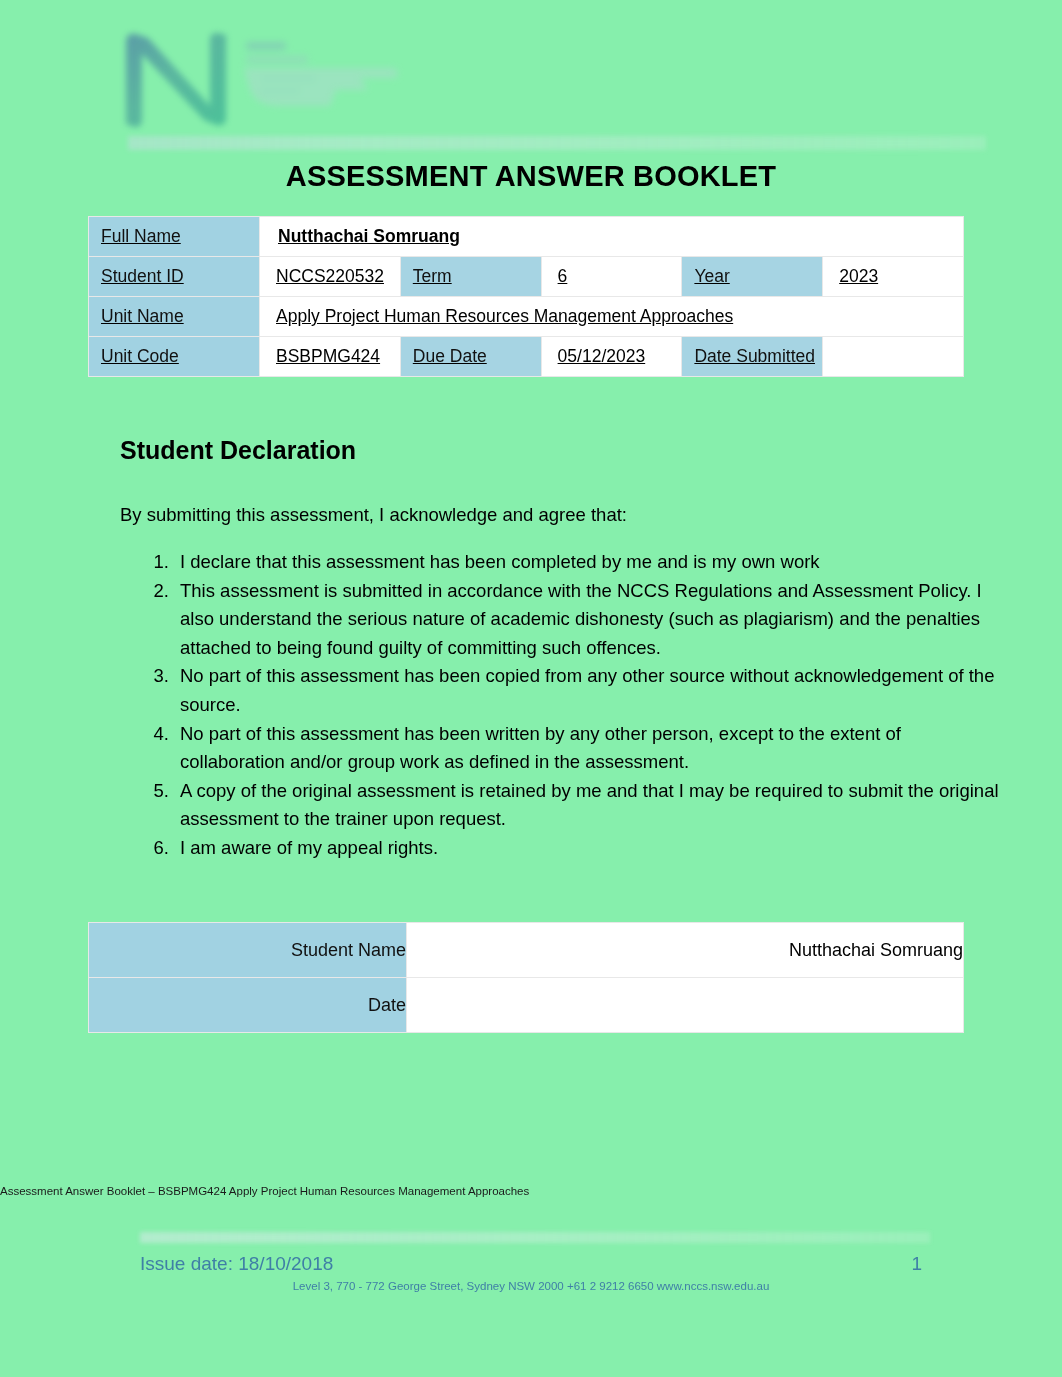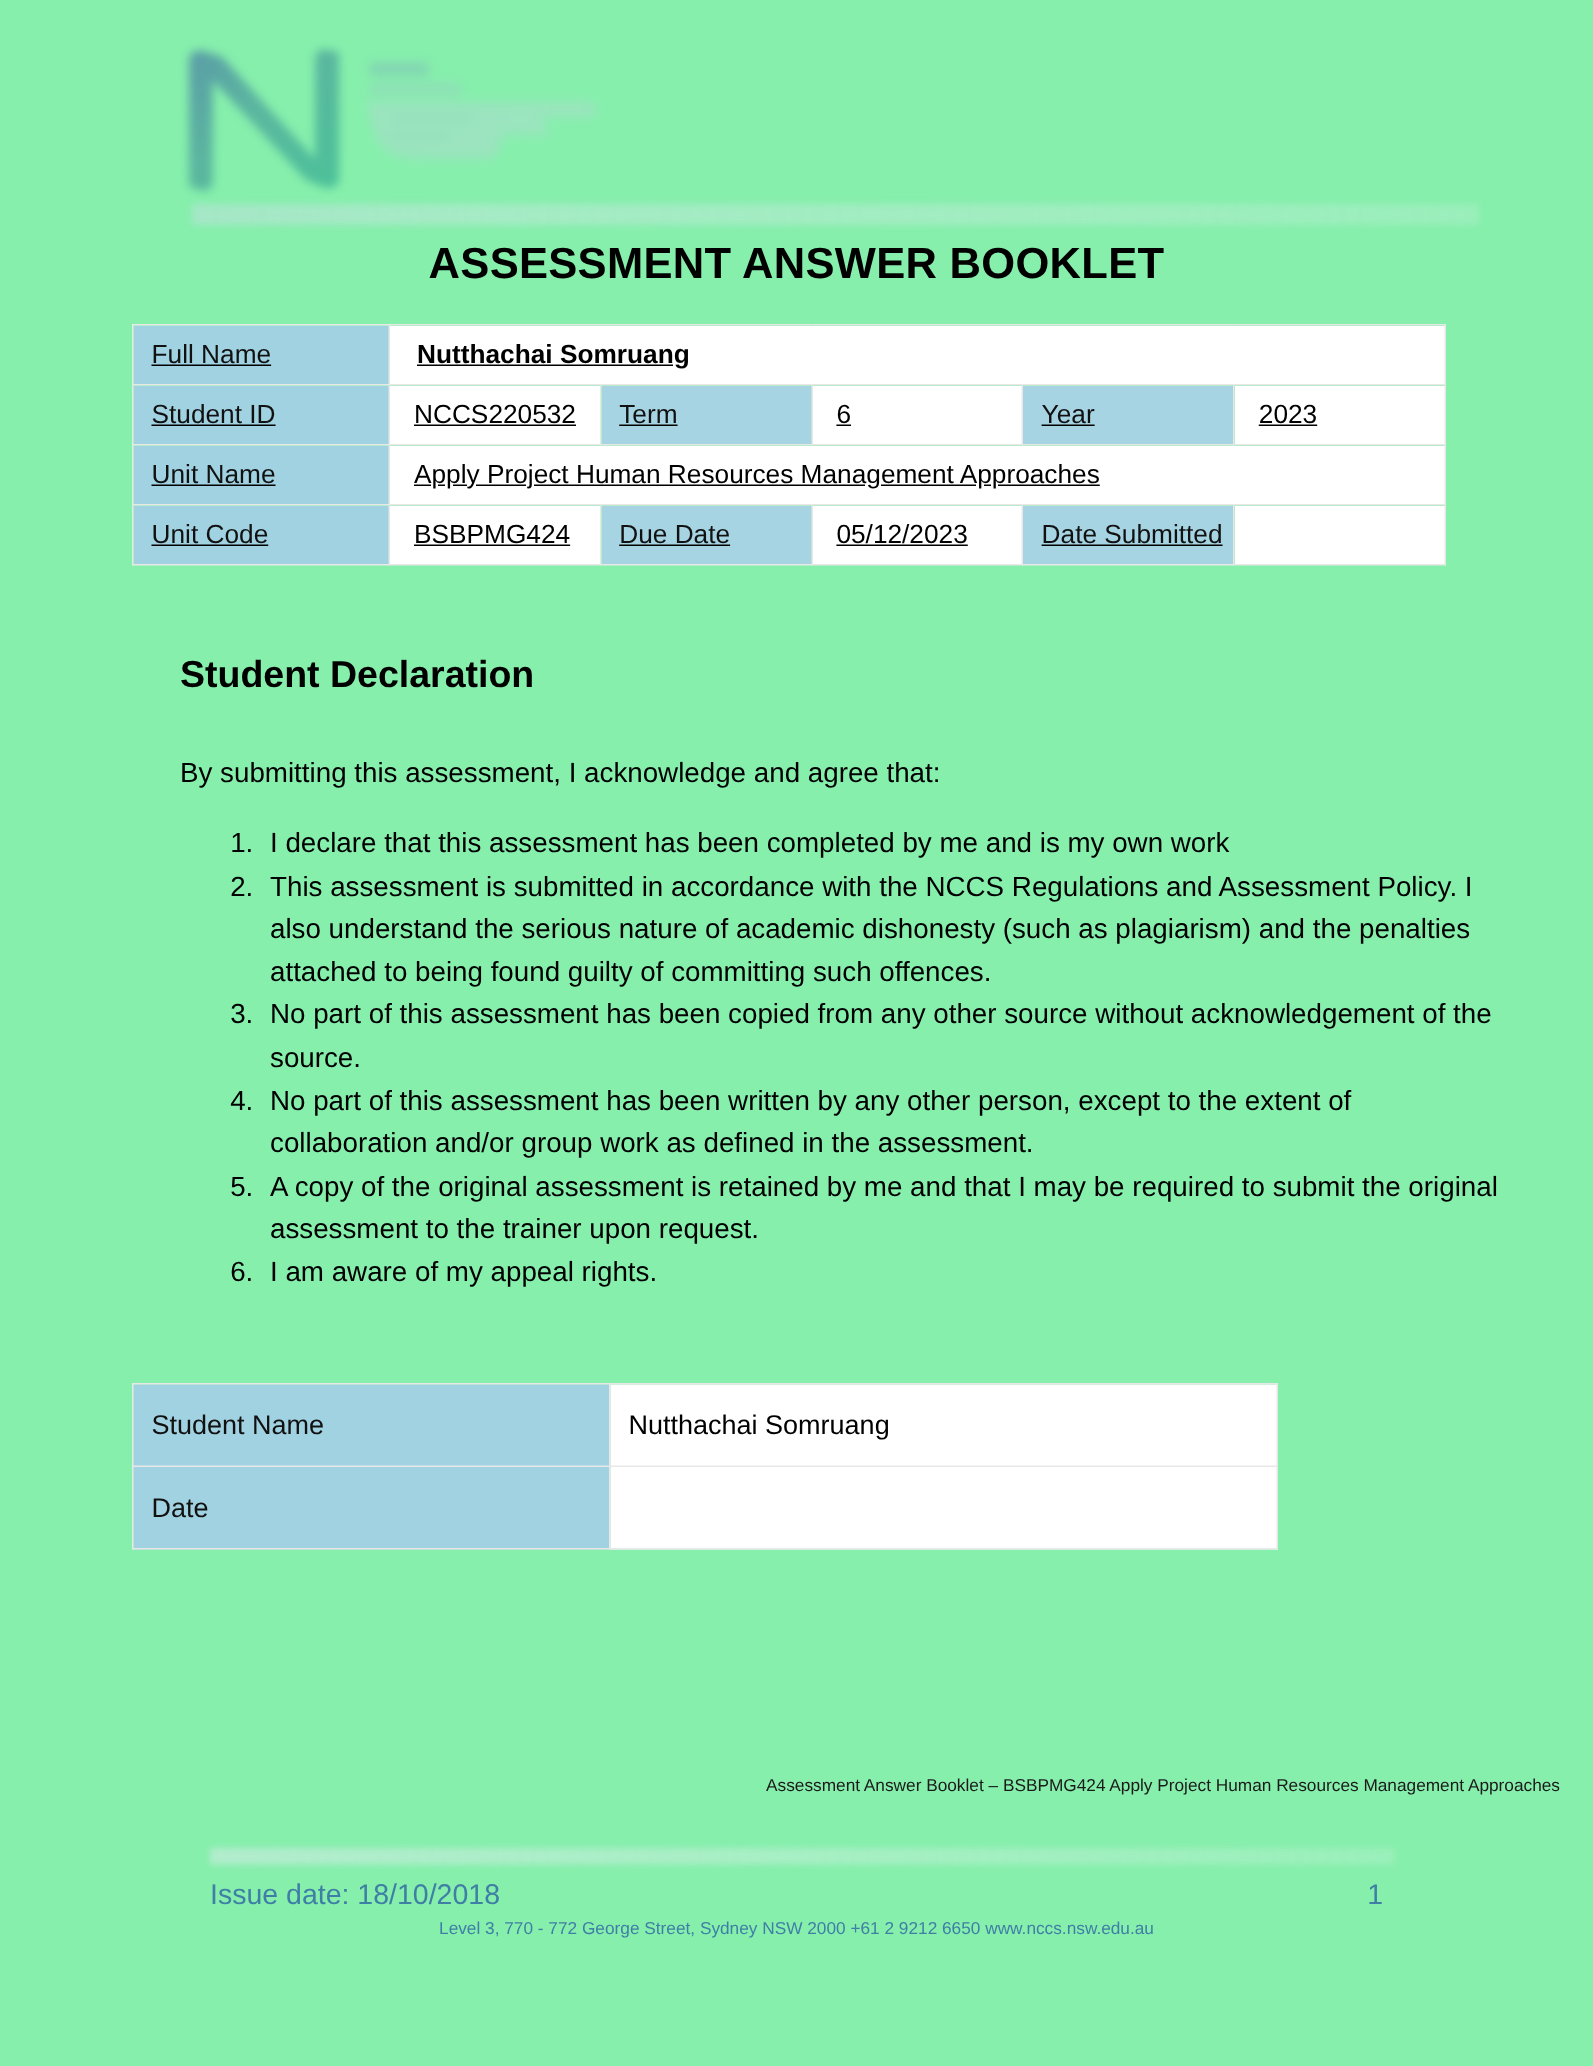--- a/index.html
+++ b/index.html
@@ -131,41 +131,42 @@
     font-size: 18.5px;
     line-height: 28.6px;
   }
   .decl-list li { margin: 0 0 0 0; padding-left: 6px; }
 
   
   .sign-table {
     position: absolute;
     left: 88px;
     top: 922px;
-    width: 764px;
+    width: 876px;
     border-collapse: collapse;
     table-layout: fixed;
+    text-align: right;
   }
   .sign-table td {
     height: 54px;
     padding: 0 0 0 12px;
     border: 1px solid #e8e8e8;
     font-size: 18px;
     vertical-align: middle;
     background: #ffffff;
   }
   .sign-table td.lbl { background: #a1d2e2 !important; }
 
   
   .footer-note {
     position: absolute;
     left: 0;
     top: 1185px;
     width: 1040px;
-    text-align: right;
+    text-align: left;
     font-size: 11.5px;
     color: #1a1a1a;
   }
   .footer-band {
     position: absolute;
     left: 140px;
     top: 1232px;
     width: 790px;
     height: 11px;
     background: linear-gradient(to right,

